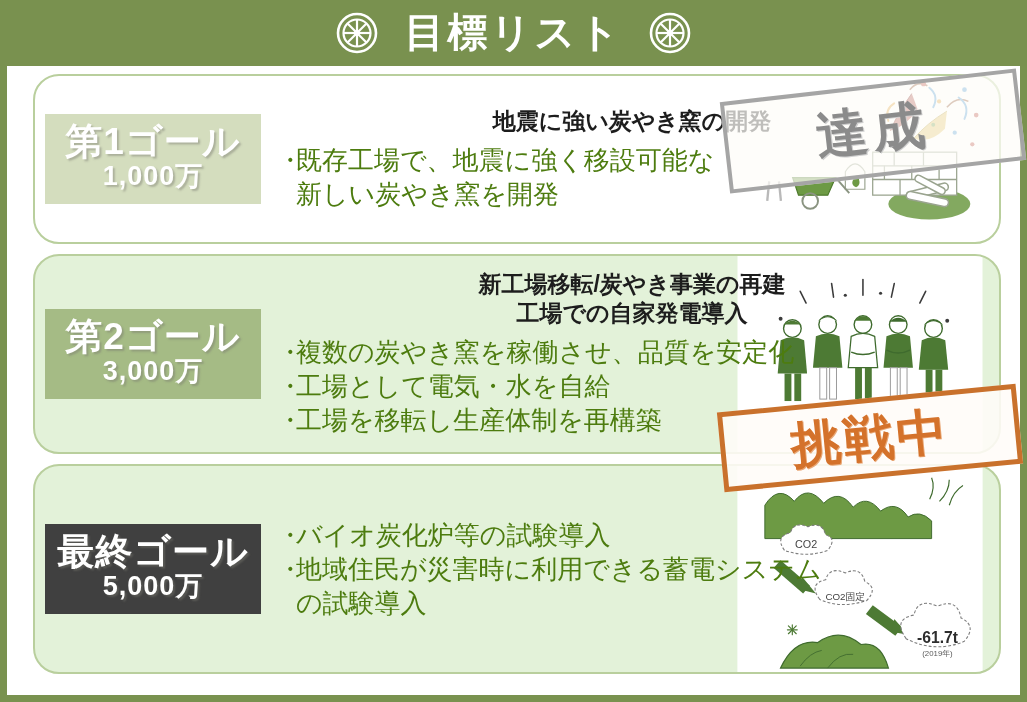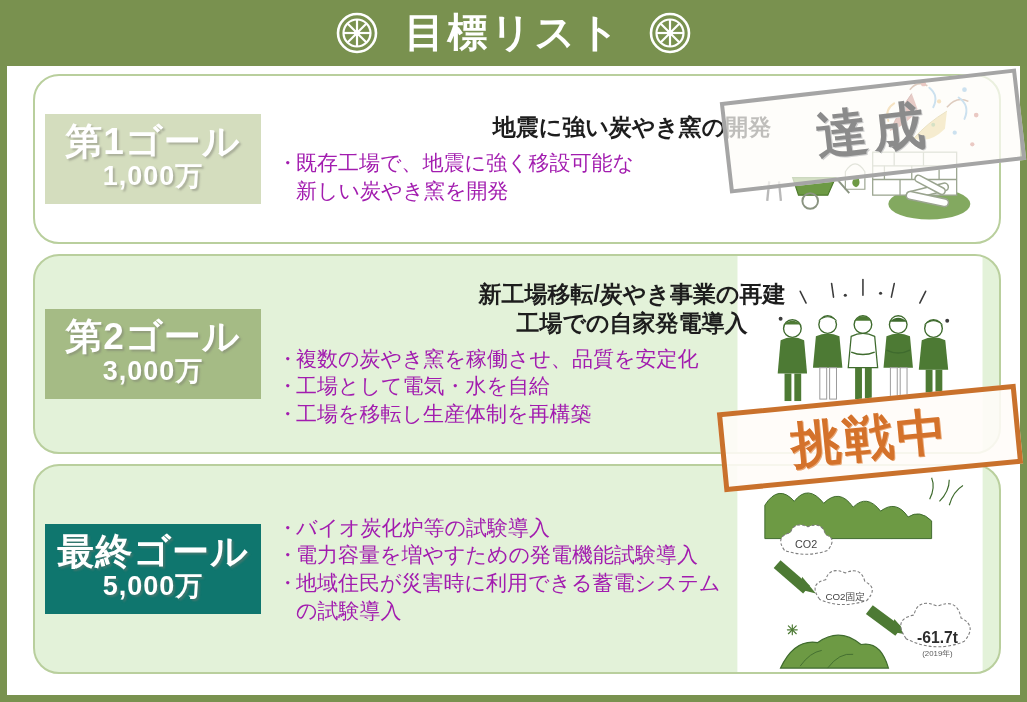--- a/index.html
+++ b/index.html
@@ -79,21 +79,21 @@
     padding: 8px 6px 12px;
     text-align: center;
     color: #ffffff;
     font-weight: bold;
     line-height: 1.08;
     text-shadow: 2px 2px 2px rgba(120,120,110,0.45);
     z-index: 3;
   }
   .badge-tier-1 { background: #d4ddbe; }
   .badge-tier-2 { background: #a5bb85; }
-  .badge-tier-3 { background: #0f766e; }
+  .badge-tier-3 { background: #404040; }
 
   .badge-label { font-size: 37px; letter-spacing: 1px; display: block; }
   .badge-amount { font-size: 27px; letter-spacing: 1px; display: block; }
 
   
   .card-body {
     flex: 1 1 auto;
     padding: 6px 14px 6px 18px;
     z-index: 3;
     min-width: 0;
@@ -105,22 +105,22 @@
     font-weight: bold;
     color: #1d1d1d;
     line-height: 1.25;
     margin-bottom: 7px;
     white-space: pre-line;
   }
 
   .bullet-list { list-style: none; }
 
   .bullet-item {
-    font-size: 21px;
-    color: #a21caf;
+    font-size: 26px;
+    color: #4d7c0f;
     line-height: 1.32;
     padding-left: 17px;
     position: relative;
     white-space: pre-line;
   }
   .bullet-item::before {
     content: "\30FB";
     position: absolute;
     left: -2px;
     top: 0;
@@ -364,21 +364,20 @@
     </div>
 
     <div class="card card-3">
       <div class="badge badge-tier-3">
         <span class="badge-label">最終ゴール</span>
         <span class="badge-amount">5,000万</span>
       </div>
       <div class="card-body">
         <ul class="bullet-list">
           <li class="bullet-item">バイオ炭化炉等の試験導入</li>
-          <li class="bullet-item">電力容量を増やすための発電機能試験導入</li>
           <li class="bullet-item">地域住民が災害時に利用できる蓄電システム
  の試験導入</li>
         </ul>
       </div>
       <div class="illus">
         <svg viewBox="0 0 250 210" aria-hidden="true">
           <rect x="0" y="0" width="250" height="210" fill="#ffffff"></rect>
 
           <g fill="#6d9a44" stroke="#3f6b2e" stroke-width="1">
             <path d="M28 40 q14 -22 30 -4 q14 -18 30 2 q16 -16 30 4 q14 -14 28 4 q16 -12 28 6 q12 -8 24 4 l0 18 h-170 z"></path>

